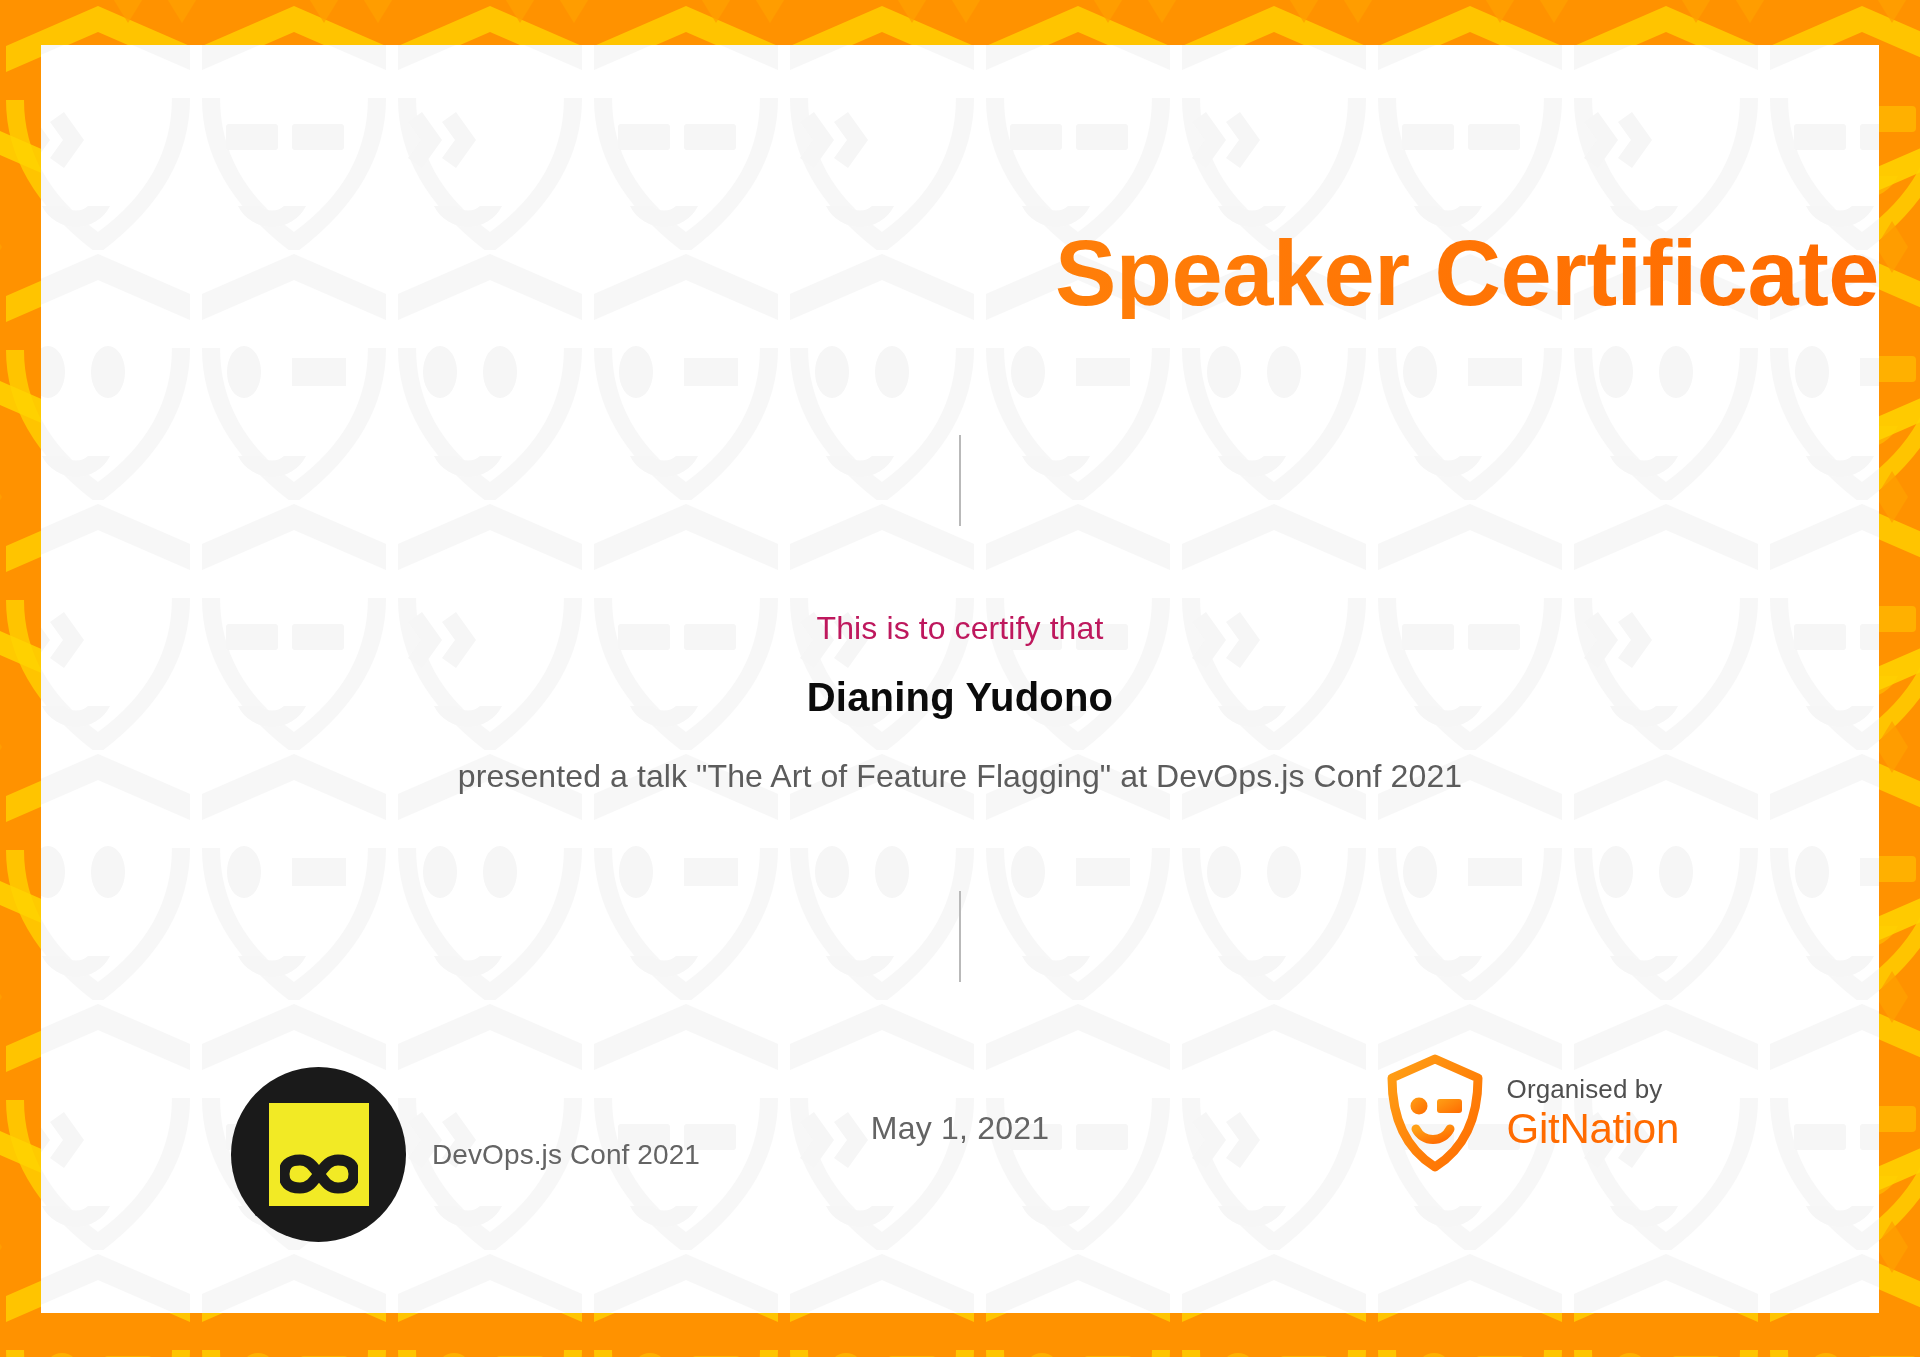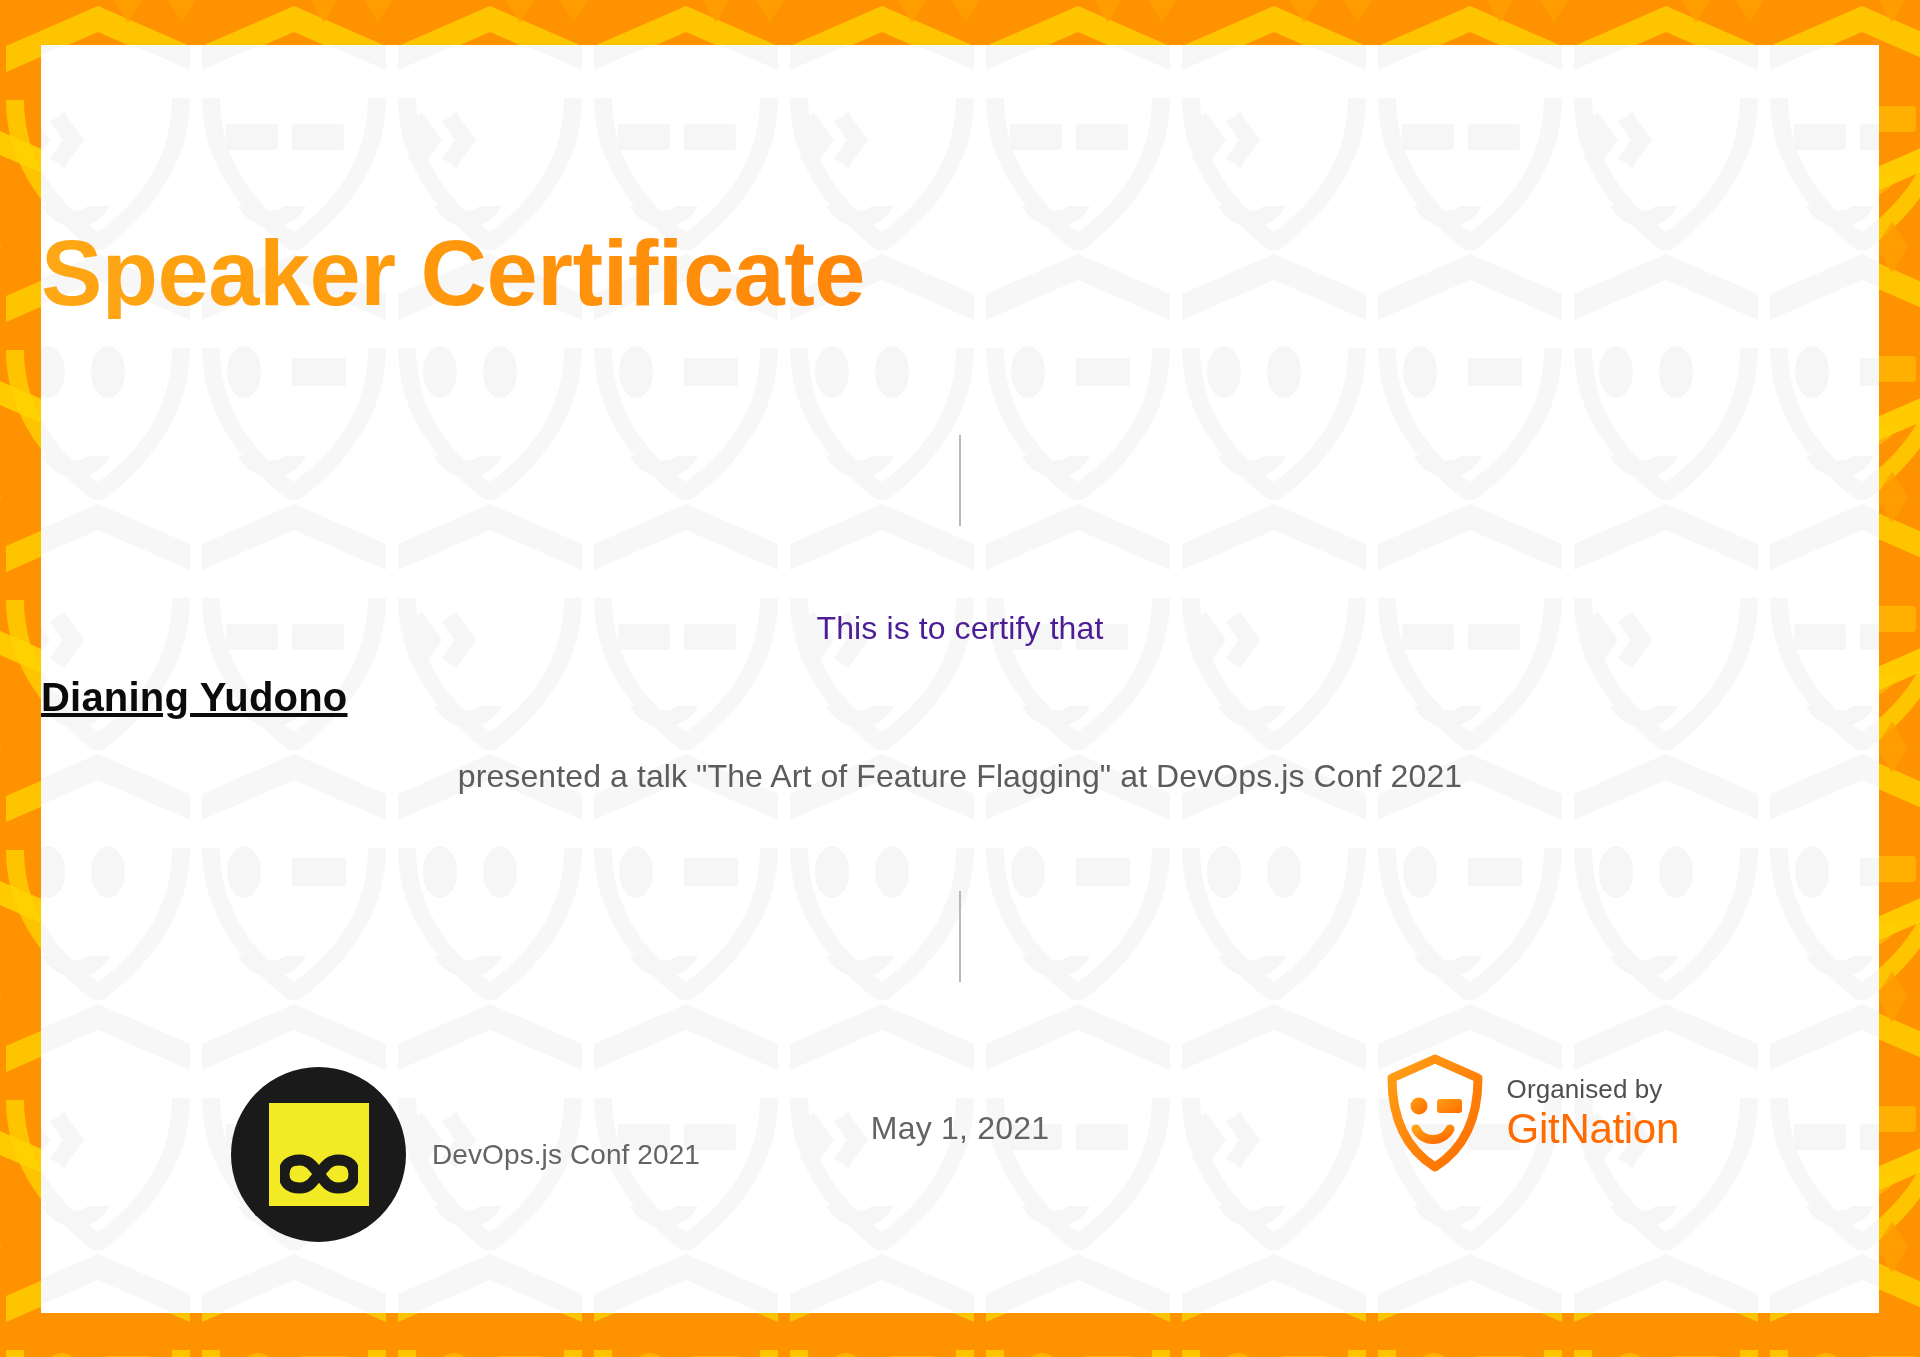--- a/index.html
+++ b/index.html
@@ -53,21 +53,21 @@
     inset: 0;
     z-index: 3;
   }
 
   
   .title {
     position: absolute;
     top: 182px;
     left: 0;
     width: 100%;
-    text-align: left;
+    text-align: right;
     font-size: 92px;
     font-weight: 700;
     letter-spacing: -0.5px;
     line-height: 1;
     background: linear-gradient(90deg, #FFA716 0%, #FF9B0C 18%, #FF800A 52%, #FF6B00 100%);
     -webkit-background-clip: text;
     background-clip: text;
     color: transparent;
     -webkit-text-fill-color: transparent;
     white-space: nowrap;
@@ -85,35 +85,35 @@
   .divider-bottom { top: 846px;  height: 91px; }
 
   
   .certify-line {
     position: absolute;
     top: 565px;
     left: 0;
     width: 100%;
     text-align: center;
     font-size: 32px;
-    color: #4c1d95;
+    color: #be185d;
     font-weight: 400;
     letter-spacing: 0.1px;
   }
 
   .recipient-name {
     position: absolute;
     top: 630px;
     left: 0;
     width: 100%;
+    text-align: center;
     font-size: 40px;
     font-weight: 700;
     color: #0B0B0B;
     letter-spacing: 0.2px;
-    text-decoration: underline;
   }
 
   .talk-line {
     position: absolute;
     top: 713px;
     left: 0;
     width: 100%;
     text-align: center;
     font-size: 32px;
     color: #5C5C5C;

